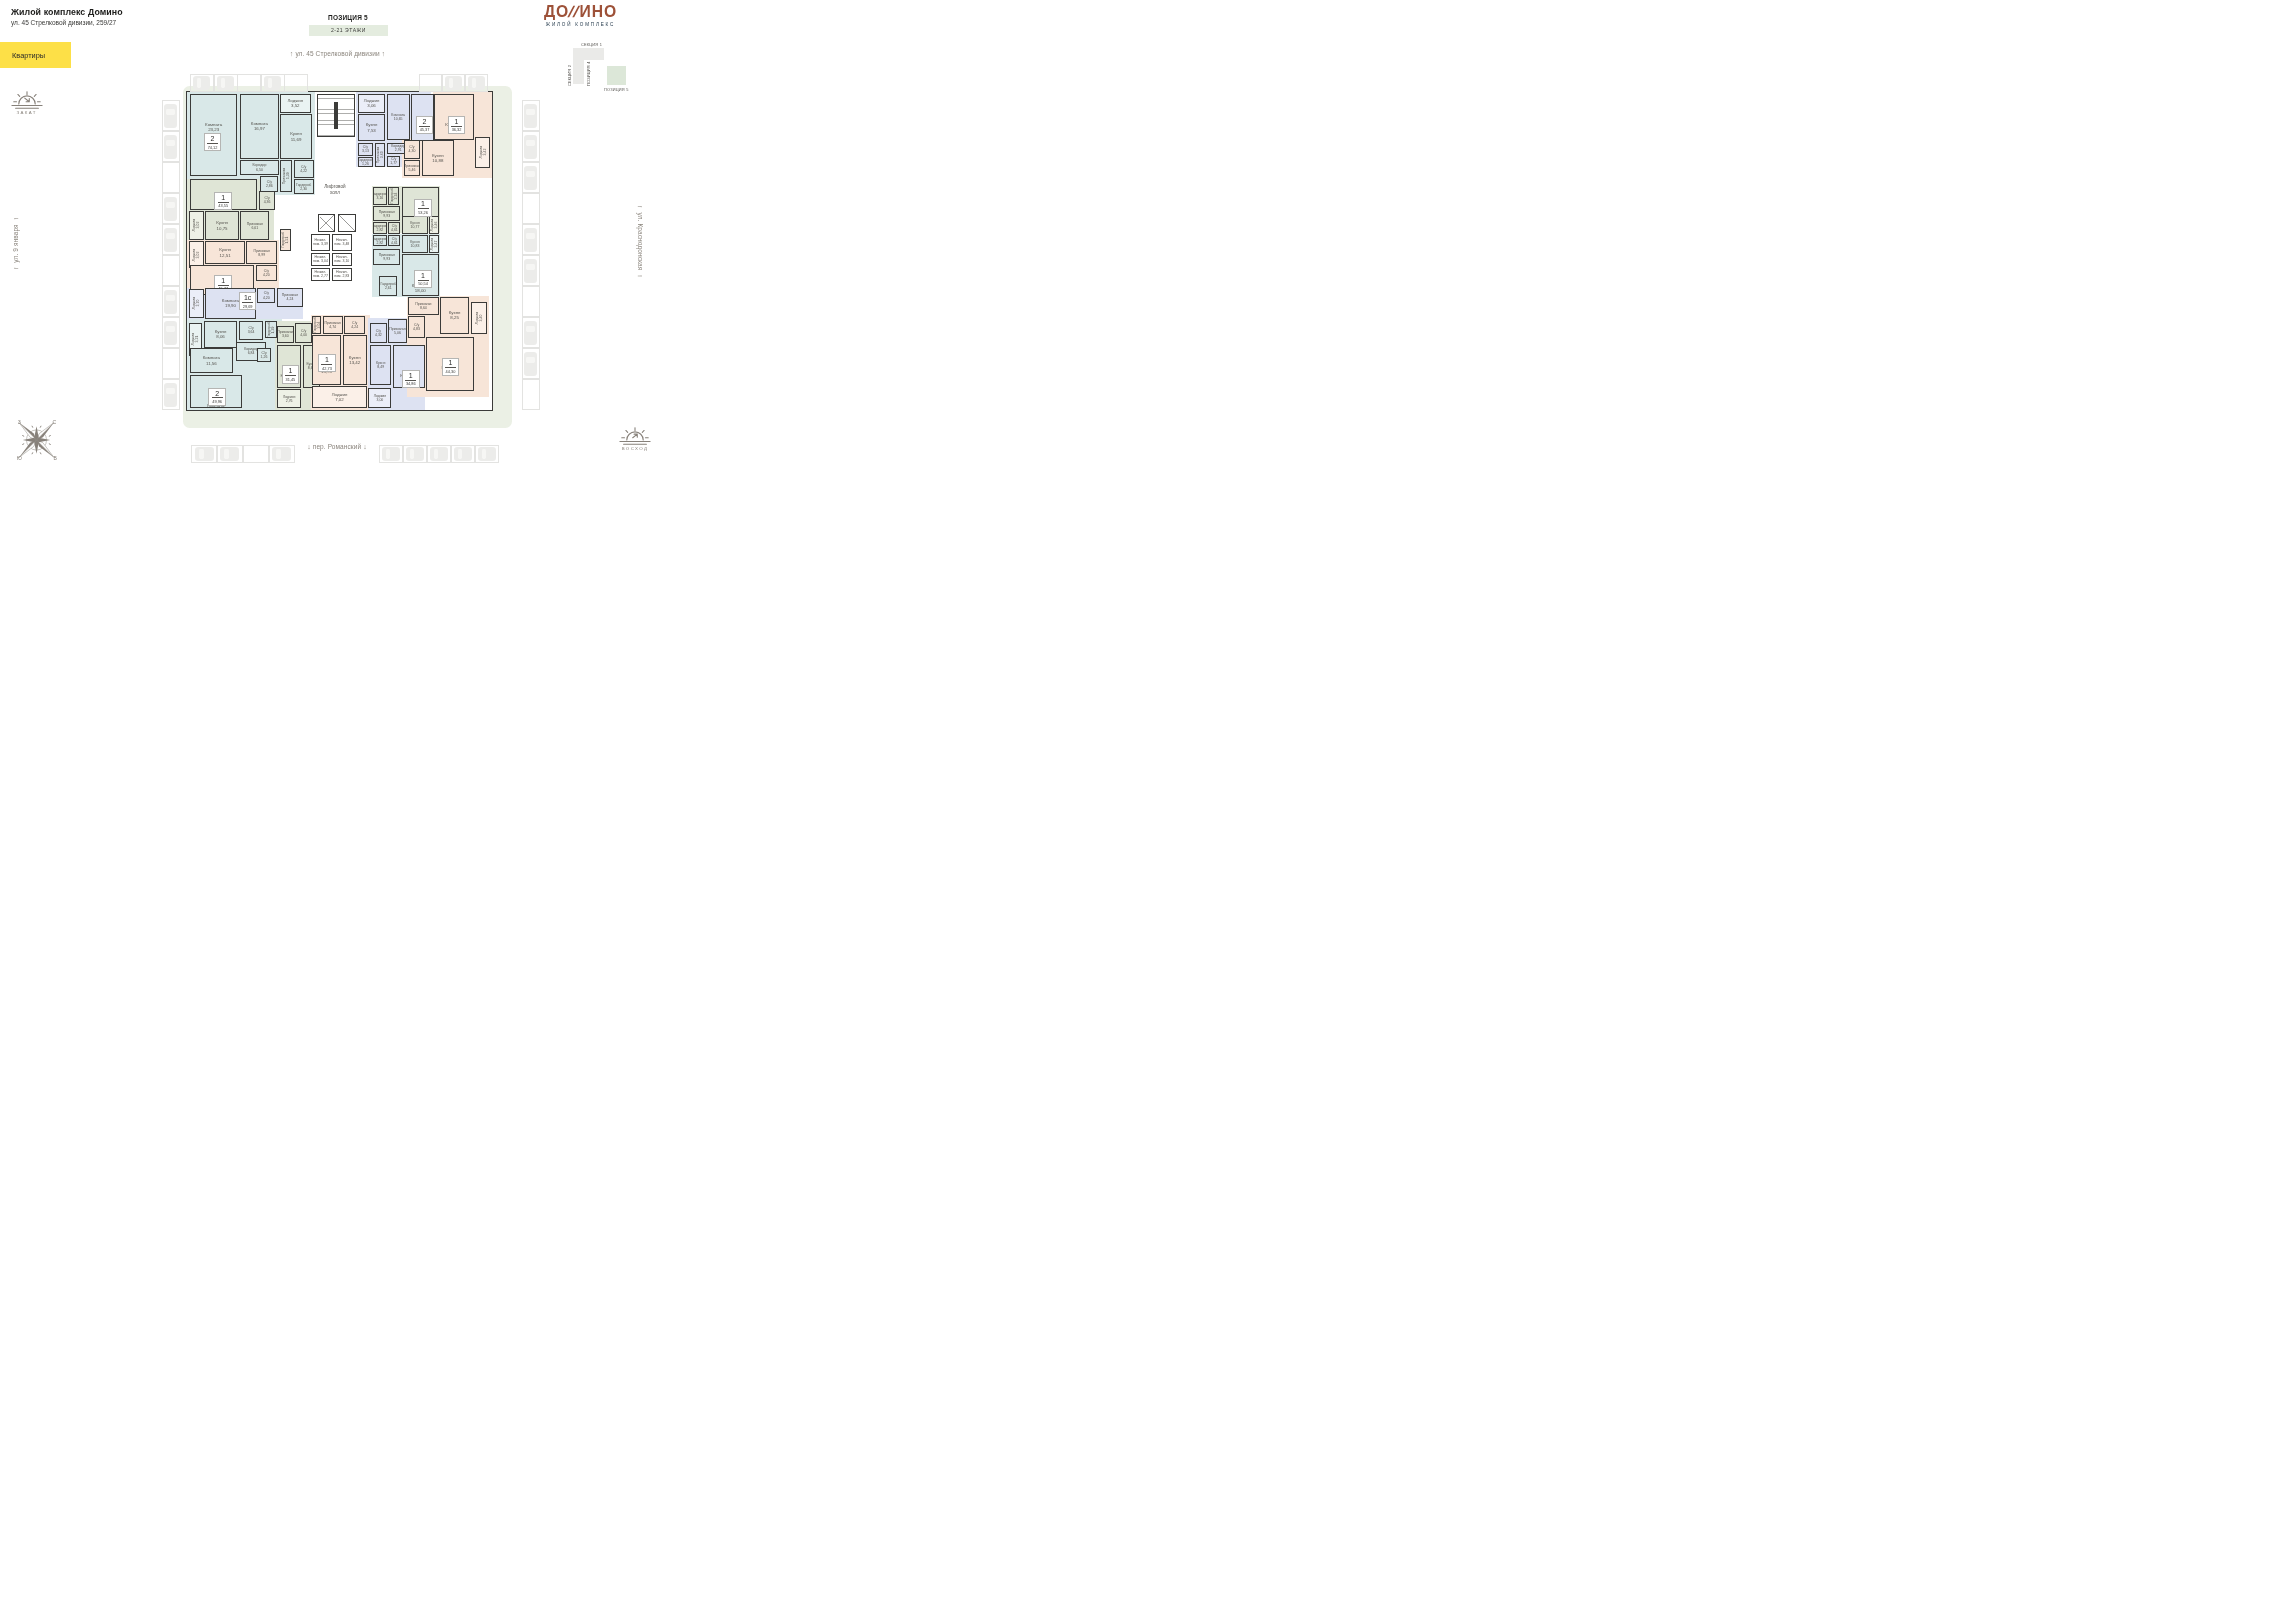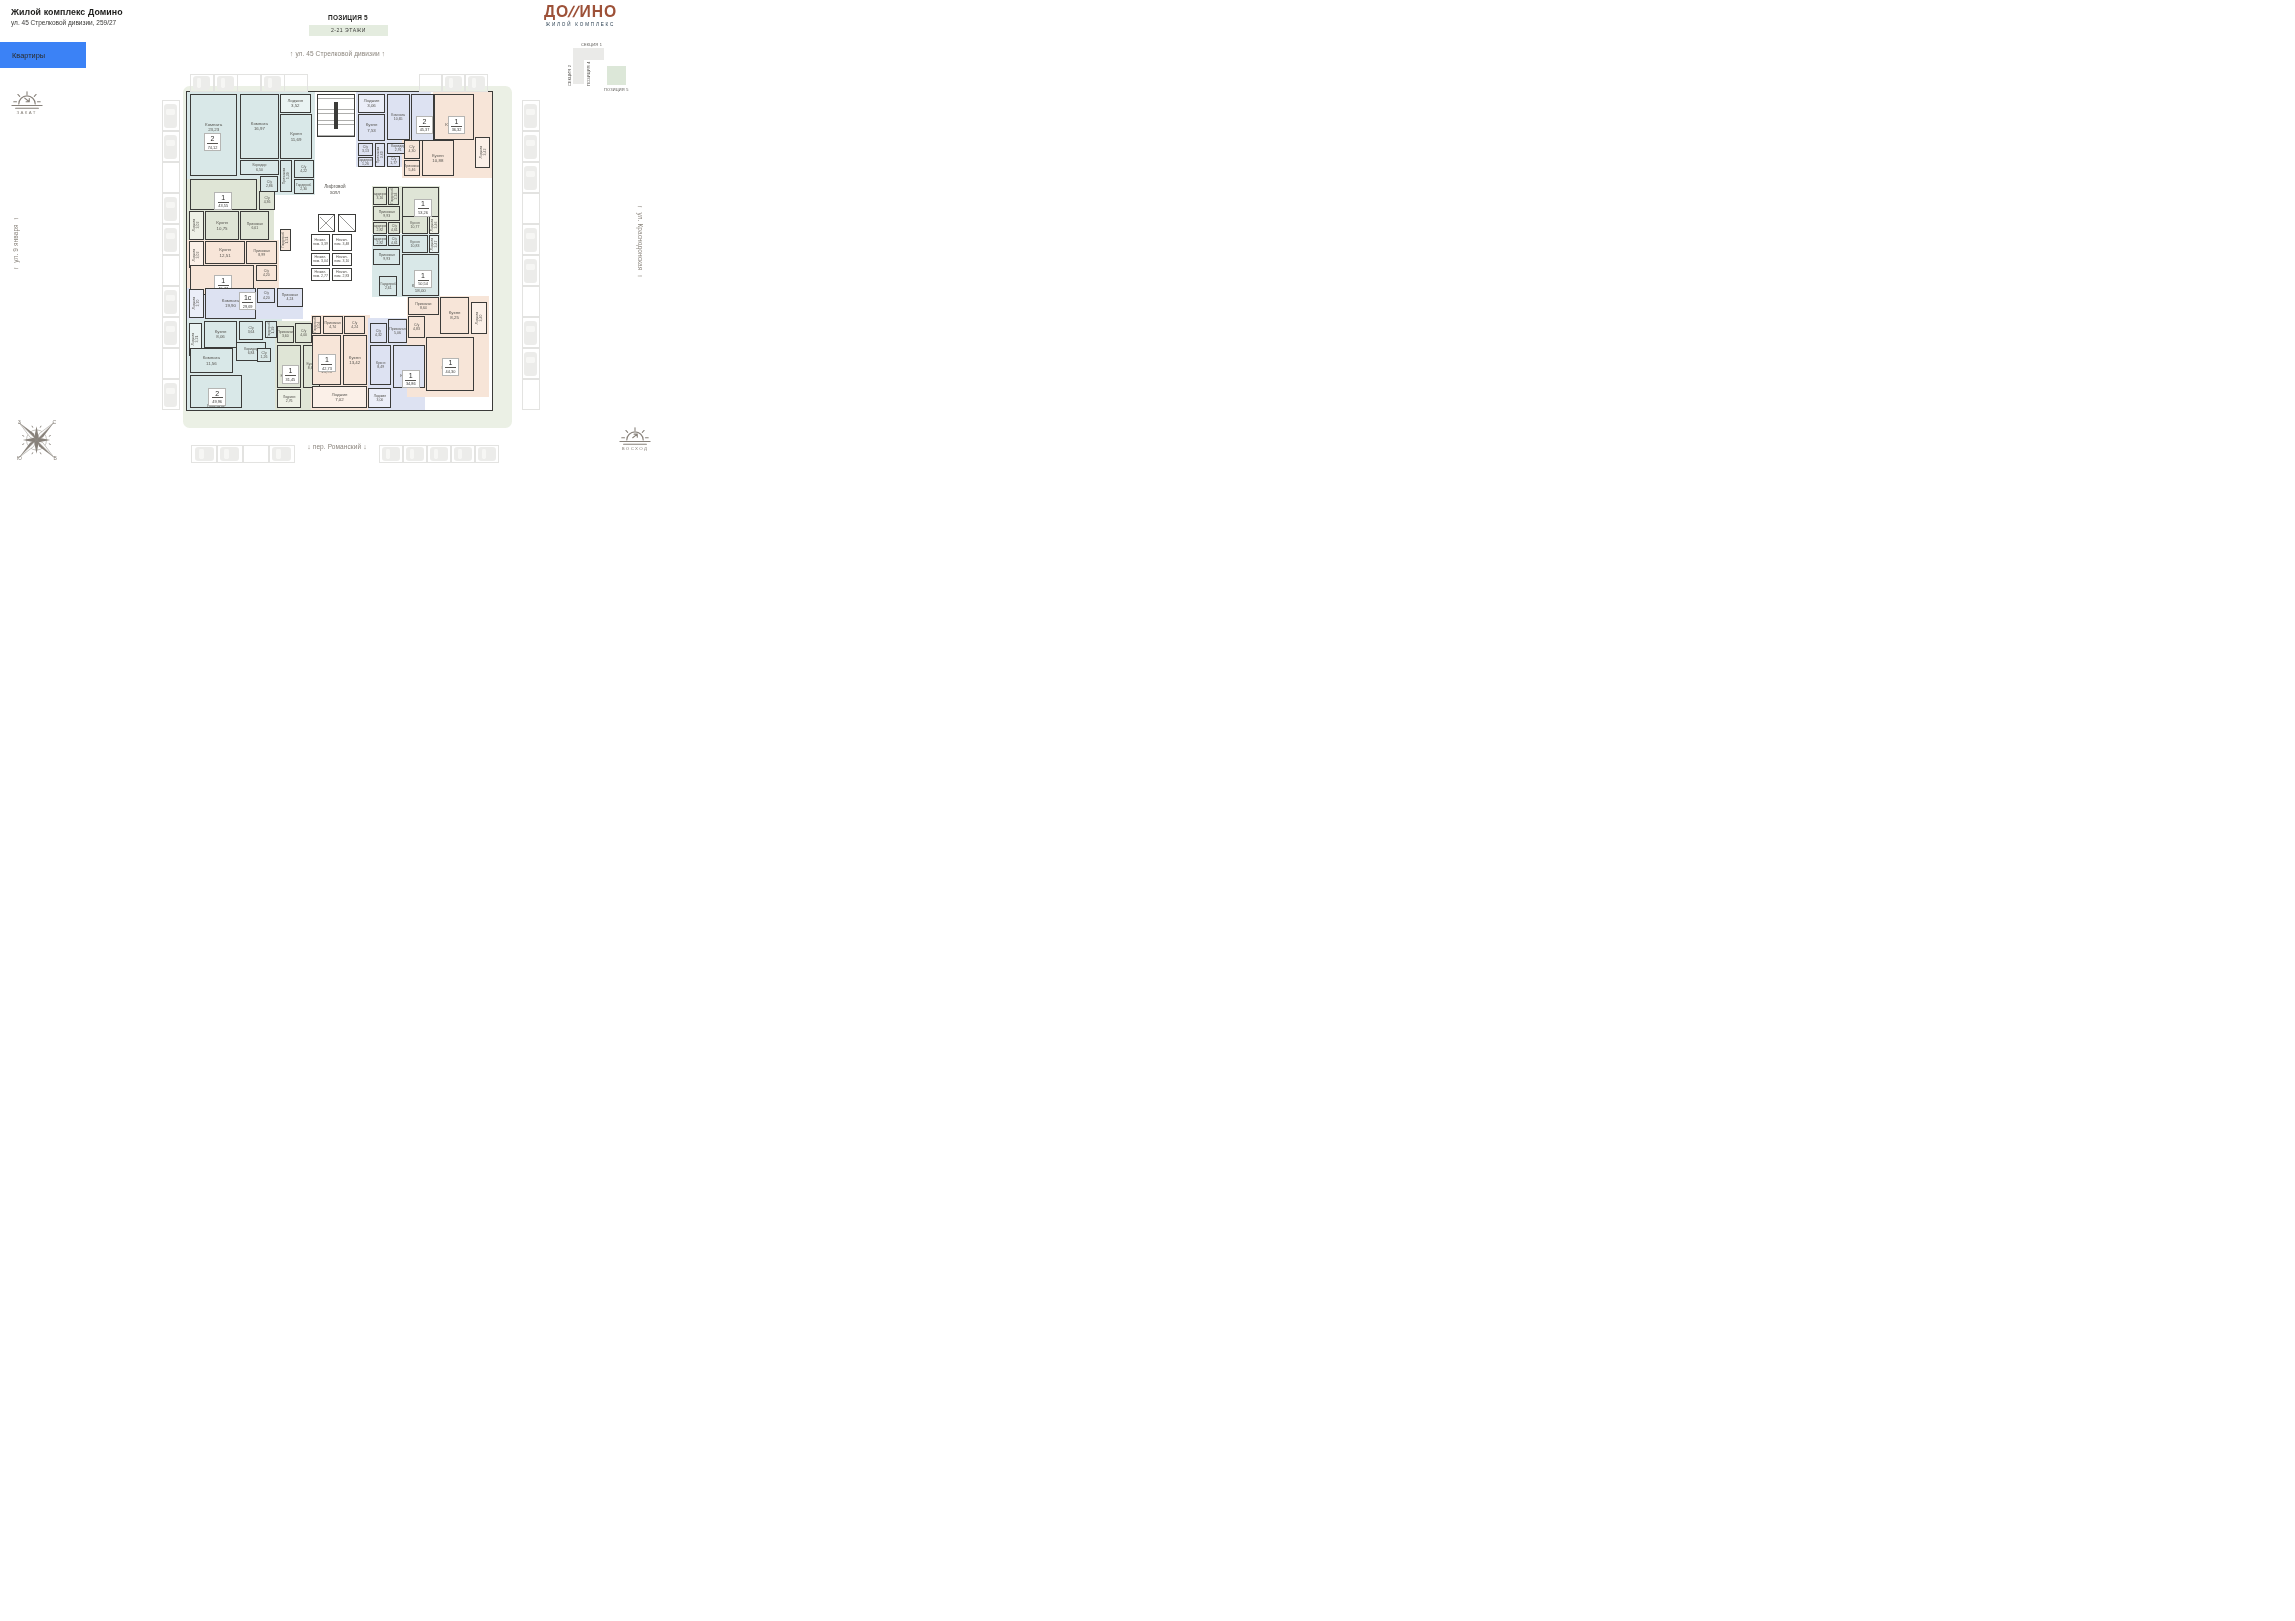--- a/index.html
+++ b/index.html
@@ -2,21 +2,21 @@
 <html style="font-size:7.4px"><head>
 <meta charset="utf-8">
 <style>
   html,body{margin:0;padding:0;background:#fff;}
   .page{position:relative;width:656px;height:463px;background:#fff;overflow:hidden;
         font-family:"Liberation Sans",sans-serif;color:#1c1c1a;}
   .abs{position:absolute;}
   
   .title{left:11px;top:6.5px;font-size:8.8px;font-weight:bold;letter-spacing:0.1px;}
   .address{left:11px;top:19px;font-size:6.5px;color:#3a3a38;}
-  .tab{left:0;top:42px;width:86px;height:26px;background:#3b82f6;display:flex;align-items:center;}
+  .tab{left:0;top:42px;width:71px;height:26px;background:#fde047;display:flex;align-items:center;}
   .tab span{margin-left:12px;font-size:7.4px;color:#2b2b29;}
   .pos-title{left:302px;top:14px;width:92px;text-align:center;font-size:6.5px;font-weight:bold;letter-spacing:0.2px;}
   .floors{left:309px;top:24.5px;width:79px;height:11px;background:#e4ecdf;display:flex;align-items:center;justify-content:center;font-size:5.1px;color:#3a3a38;letter-spacing:0.5px;}
   
   .logo{left:511px;top:3.7px;width:139px;text-align:center;color:#9d5138;font-weight:bold;font-size:15.7px;letter-spacing:0.9px;line-height:1;}
   .logo .sl{display:inline-block;transform:skewX(-18deg);font-weight:bold;}
   .logo-sub{left:511px;top:22px;width:139px;text-align:center;color:#22384a;font-size:4.6px;letter-spacing:1.8px;}
   
   .map-lbl{font-size:3.9px;color:#55534f;letter-spacing:0.2px;}
   .map-rect{position:absolute;background:#eaeae8;}

